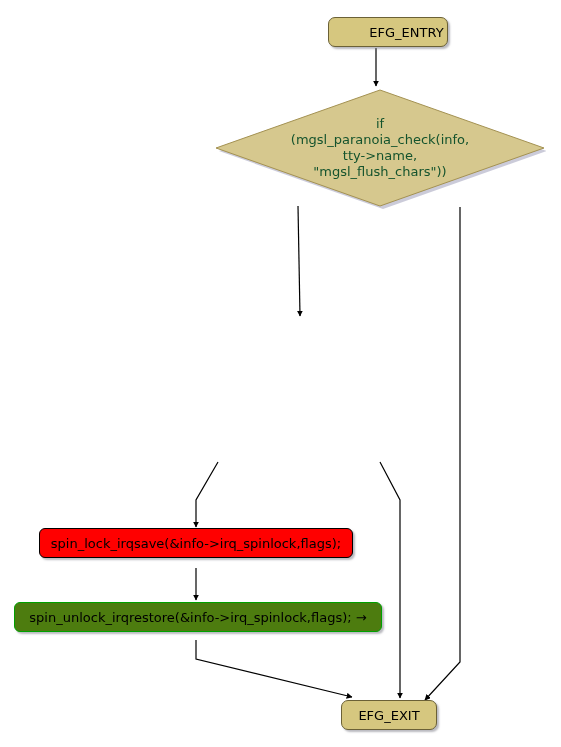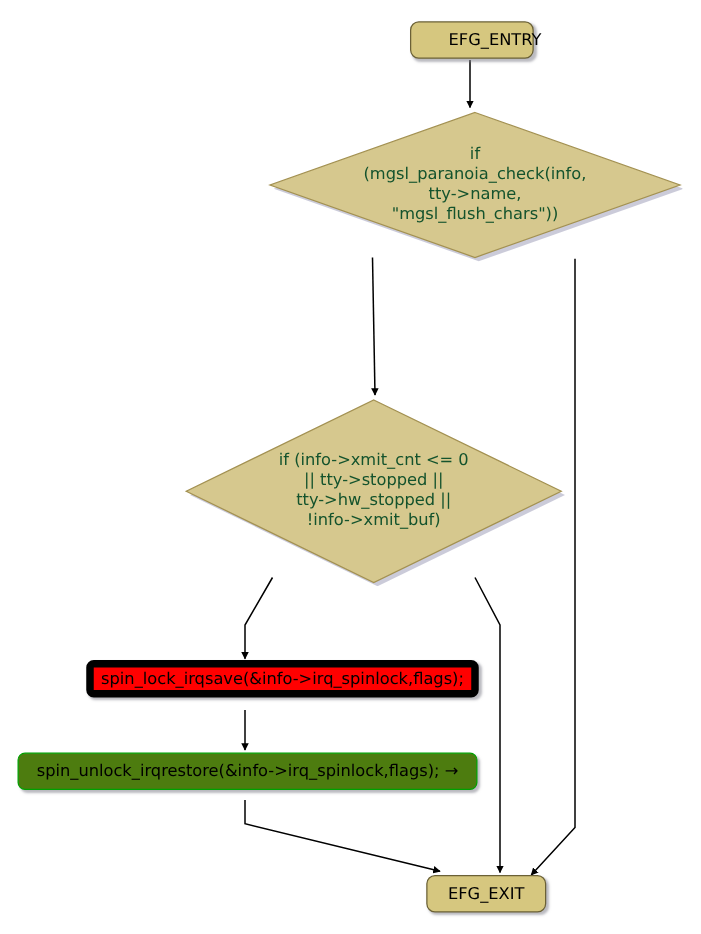--- a/index.html
+++ b/index.html
@@ -53,22 +53,21 @@
     align-items: center;
     justify-content: center;
     font-size: 13px;
     color: #000000;
     white-space: nowrap;
     line-height: 1;
     box-shadow: 2px 2px 2px rgba(130,130,140,0.55);
   }
   .stmt-red {
     background: #FF0000;
-    border: 6px solid #000000;
-    margin-left: 30px;
+    border: 1px solid #000000;
   }
   .stmt-green {
     background: #4d7c0f;
     border: 1px solid #00A000;
   }
 
   
   .diamond {
     position: absolute;
   }
@@ -117,45 +116,35 @@
       <path d="M 218,462 L 196,500 L 196,527"></path>
 
       <path d="M 380,462 L 400,500 L 400,698"></path>
 
       <path d="M 196,568 L 196,600"></path>
 
       <path d="M 196,640 L 196,659 L 352,697"></path>
     </g>
   </svg>
 
-  <div class="node terminal" style="left:328px; top:17px; width:99px; height:30px;padding-left:37px;">
+  <div class="node terminal" style="left:328px; top:17px; width:120px; height:30px;padding-left:37px;">
     <span>EFG_ENTRY</span>
   </div>
 
   <div class="diamond" style="left:214px; top:86px; width:332px; height:124px;">
     <svg width="332" height="124" viewBox="0 0 332 124" xmlns="http://www.w3.org/2000/svg">
       <polygon points="166,4 330,62 166,120 2,62" fill="#AFAFC4" opacity="0.65" transform="translate(3,3)"></polygon>
       <polygon points="166,4 330,62 166,120 2,62" fill="#D6C88E" stroke="#A39152" stroke-width="1"></polygon>
     </svg>
     <div class="diamond-label">if
 (mgsl_paranoia_check(info,
 tty-&gt;name,
 "mgsl_flush_chars"))</div>
   </div>
 
-  <div class="diamond" style="left:146px; top:317px; width:306px; height:152px;">
-    <svg width="306" height="152" viewBox="0 0 306 152" xmlns="http://www.w3.org/2000/svg">
-      <polygon points="153,3 303,76 153,149 3,76" fill="#AFAFC4" opacity="0.65" transform="translate(3,3)"></polygon>
-      <polygon points="153,3 303,76 153,149 3,76" fill="#D6C88E" stroke="#A39152" stroke-width="1"></polygon>
-    </svg>
-    <div class="diamond-label">if (info-&gt;xmit_cnt &lt;= 0
-|| tty-&gt;stopped ||
-tty-&gt;hw_stopped ||
-!info-&gt;xmit_buf)</div>
-  </div>
 
   <div class="node stmt stmt-red" style="left:39px; top:528px; width:314px; height:30px;">
     <span>spin_lock_irqsave(&amp;info-&gt;irq_spinlock,flags);</span>
   </div>
 
   <div class="node stmt stmt-green" style="left:14px; top:602px; width:368px; height:30px;">
     <span>spin_unlock_irqrestore(&amp;info-&gt;irq_spinlock,flags); →</span>
   </div>
 
   <div class="node terminal" style="left:341px; top:700px; width:96px; height:30px;">

